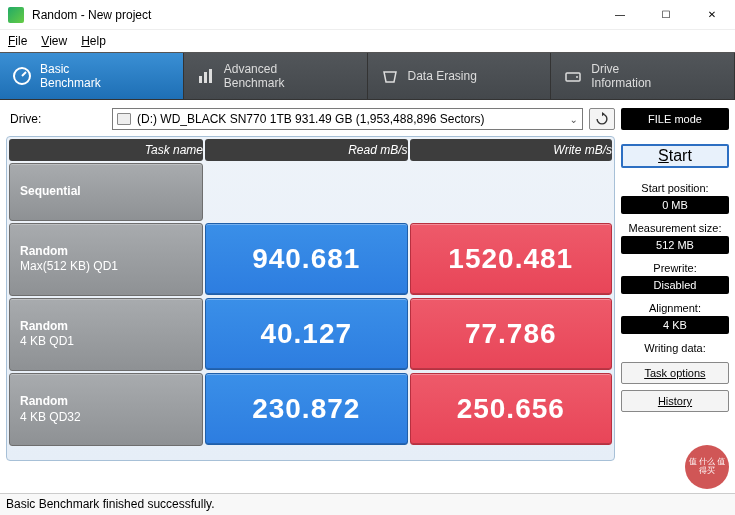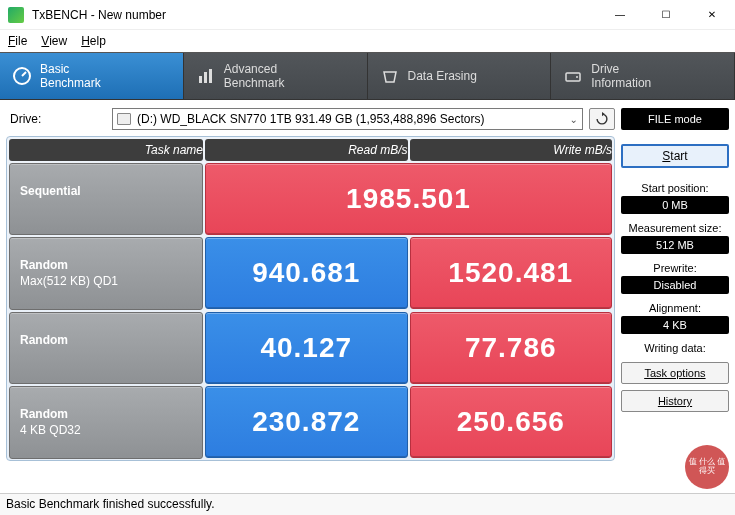--- a/index.html
+++ b/index.html
@@ -28,33 +28,33 @@
 .resultheader div { flex: 1; background: #3d3d3d; color: #fff; text-align: right; font-size: 12px; font-style: italic; font-weight: 500; padding: 4px 0; border-radius: 3px; }
 .resultheader div:first-child { max-width: 194px; }
 .resultrow { display: flex; gap: 2px; margin-bottom: 2px; }
 .taskcell { width: 194px; background: linear-gradient(#a8abae,#8e9194); border: 1px solid #6e6e6e; border-radius: 3px; color: #fff; padding: 20px 10px; font-size: 12px; line-height: 1.3; box-shadow: inset 0 1px 0 rgba(255,255,255,.25); }
 .taskcell .t1 { font-weight: 600; }
 .valcell { flex: 1; border-radius: 3px; display: flex; align-items: center; justify-content: center; font-family: "Segoe UI", sans-serif; font-size: 28px; font-weight: 700; letter-spacing: 1px; color: #fff; height: 72px; box-shadow: inset 0 1px 0 rgba(255,255,255,.3), inset 0 -1px 0 rgba(0,0,0,.2); }
 .readcell { background: linear-gradient(#3a8fe8,#2d7de0); border: 1px solid #1f5fa9; }
 .writecell { background: linear-gradient(#ee5a6a,#e84558); border: 1px solid #b8303f; }
 .rightcol { width: 108px; margin-left: 6px; display: flex; flex-direction: column; font-size: 11px; }
 .filemode { height: 22px; background: #000; color: #fff; text-align: center; line-height: 22px; font-size: 11px; border-radius: 2px; margin-bottom: 14px; }
-.startbtn { height: 24px; border: 2px solid #2d6fc2; background: #e8f1fb; font-size: 12px; border-radius: 2px; margin-bottom: 10px; cursor: pointer; }
+.startbtn { height: 24px; border: 2px solid #2d6fc2; background: #e8f1fb; font-size: 16px; border-radius: 2px; margin-bottom: 10px; cursor: pointer; }
 .rightlabel { font-size: 11px; margin: 4px 0 2px 0; text-align: center; }
 .blackval { background: #000; color: #fff; text-align: center; height: 18px; line-height: 18px; font-size: 11px; border-radius: 2px; margin-bottom: 4px; }
 .optbtn { height: 22px; border: 1px solid #888; background: #f4f4f4; font-size: 11px; border-radius: 2px; margin-top: 6px; cursor: pointer; text-decoration: underline; }
 .statusbar { position: absolute; bottom: 0; left: 0; right: 0; height: 22px; border-top: 1px solid #ccc; font-size: 12px; padding: 3px 6px; background: #f8f8f8; }
 .watermark { position: absolute; right: 6px; bottom: 26px; width: 44px; height: 44px; border-radius: 50%; background: #c44; opacity: .9; display: flex; align-items: center; justify-content: center; color: #fff; font-size: 8px; text-align: center; line-height: 1.1; }
 </style>
 </head>
 <body>
 
 <div class="titlebar">
   <div class="app-icon"></div>
-  <div class="title">TxBENCH - New number</div>
+  <div class="title">Random - New project</div>
   <div class="win-controls">
     <div class="win-btn">—</div>
     <div class="win-btn">☐</div>
     <div class="win-btn">✕</div>
   </div>
 </div>
 
 <div class="menubar">
   <span><u>F</u>ile</span>
   <span><u>V</u>iew</span>
@@ -121,33 +121,33 @@
       <div class="resultheader">
         <div>Task name</div>
         <div>Read mB/s</div>
         <div>Write mB/s</div>
       </div>
       <div id="rows">
           <div class="resultrow">
             <div class="taskcell">
               <div class="t1">Sequential</div>
             </div>
-            <div class="valcell writecell">1985.501</div>
           </div>
           <div class="resultrow">
             <div class="taskcell">
               <div class="t1">Random</div>
               <div class="t2">Max(512 KB) QD1</div>
             </div>
             <div class="valcell readcell">940.681</div>
             <div class="valcell writecell">1520.481</div>
           </div>
           <div class="resultrow">
             <div class="taskcell">
               <div class="t1">Random</div>
+              <div class="t2">4 KB QD1</div>
             </div>
             <div class="valcell readcell">40.127</div>
             <div class="valcell writecell">77.786</div>
           </div>
           <div class="resultrow">
             <div class="taskcell">
               <div class="t1">Random</div>
               <div class="t2">4 KB QD32</div>
             </div>
             <div class="valcell readcell">230.872</div>

